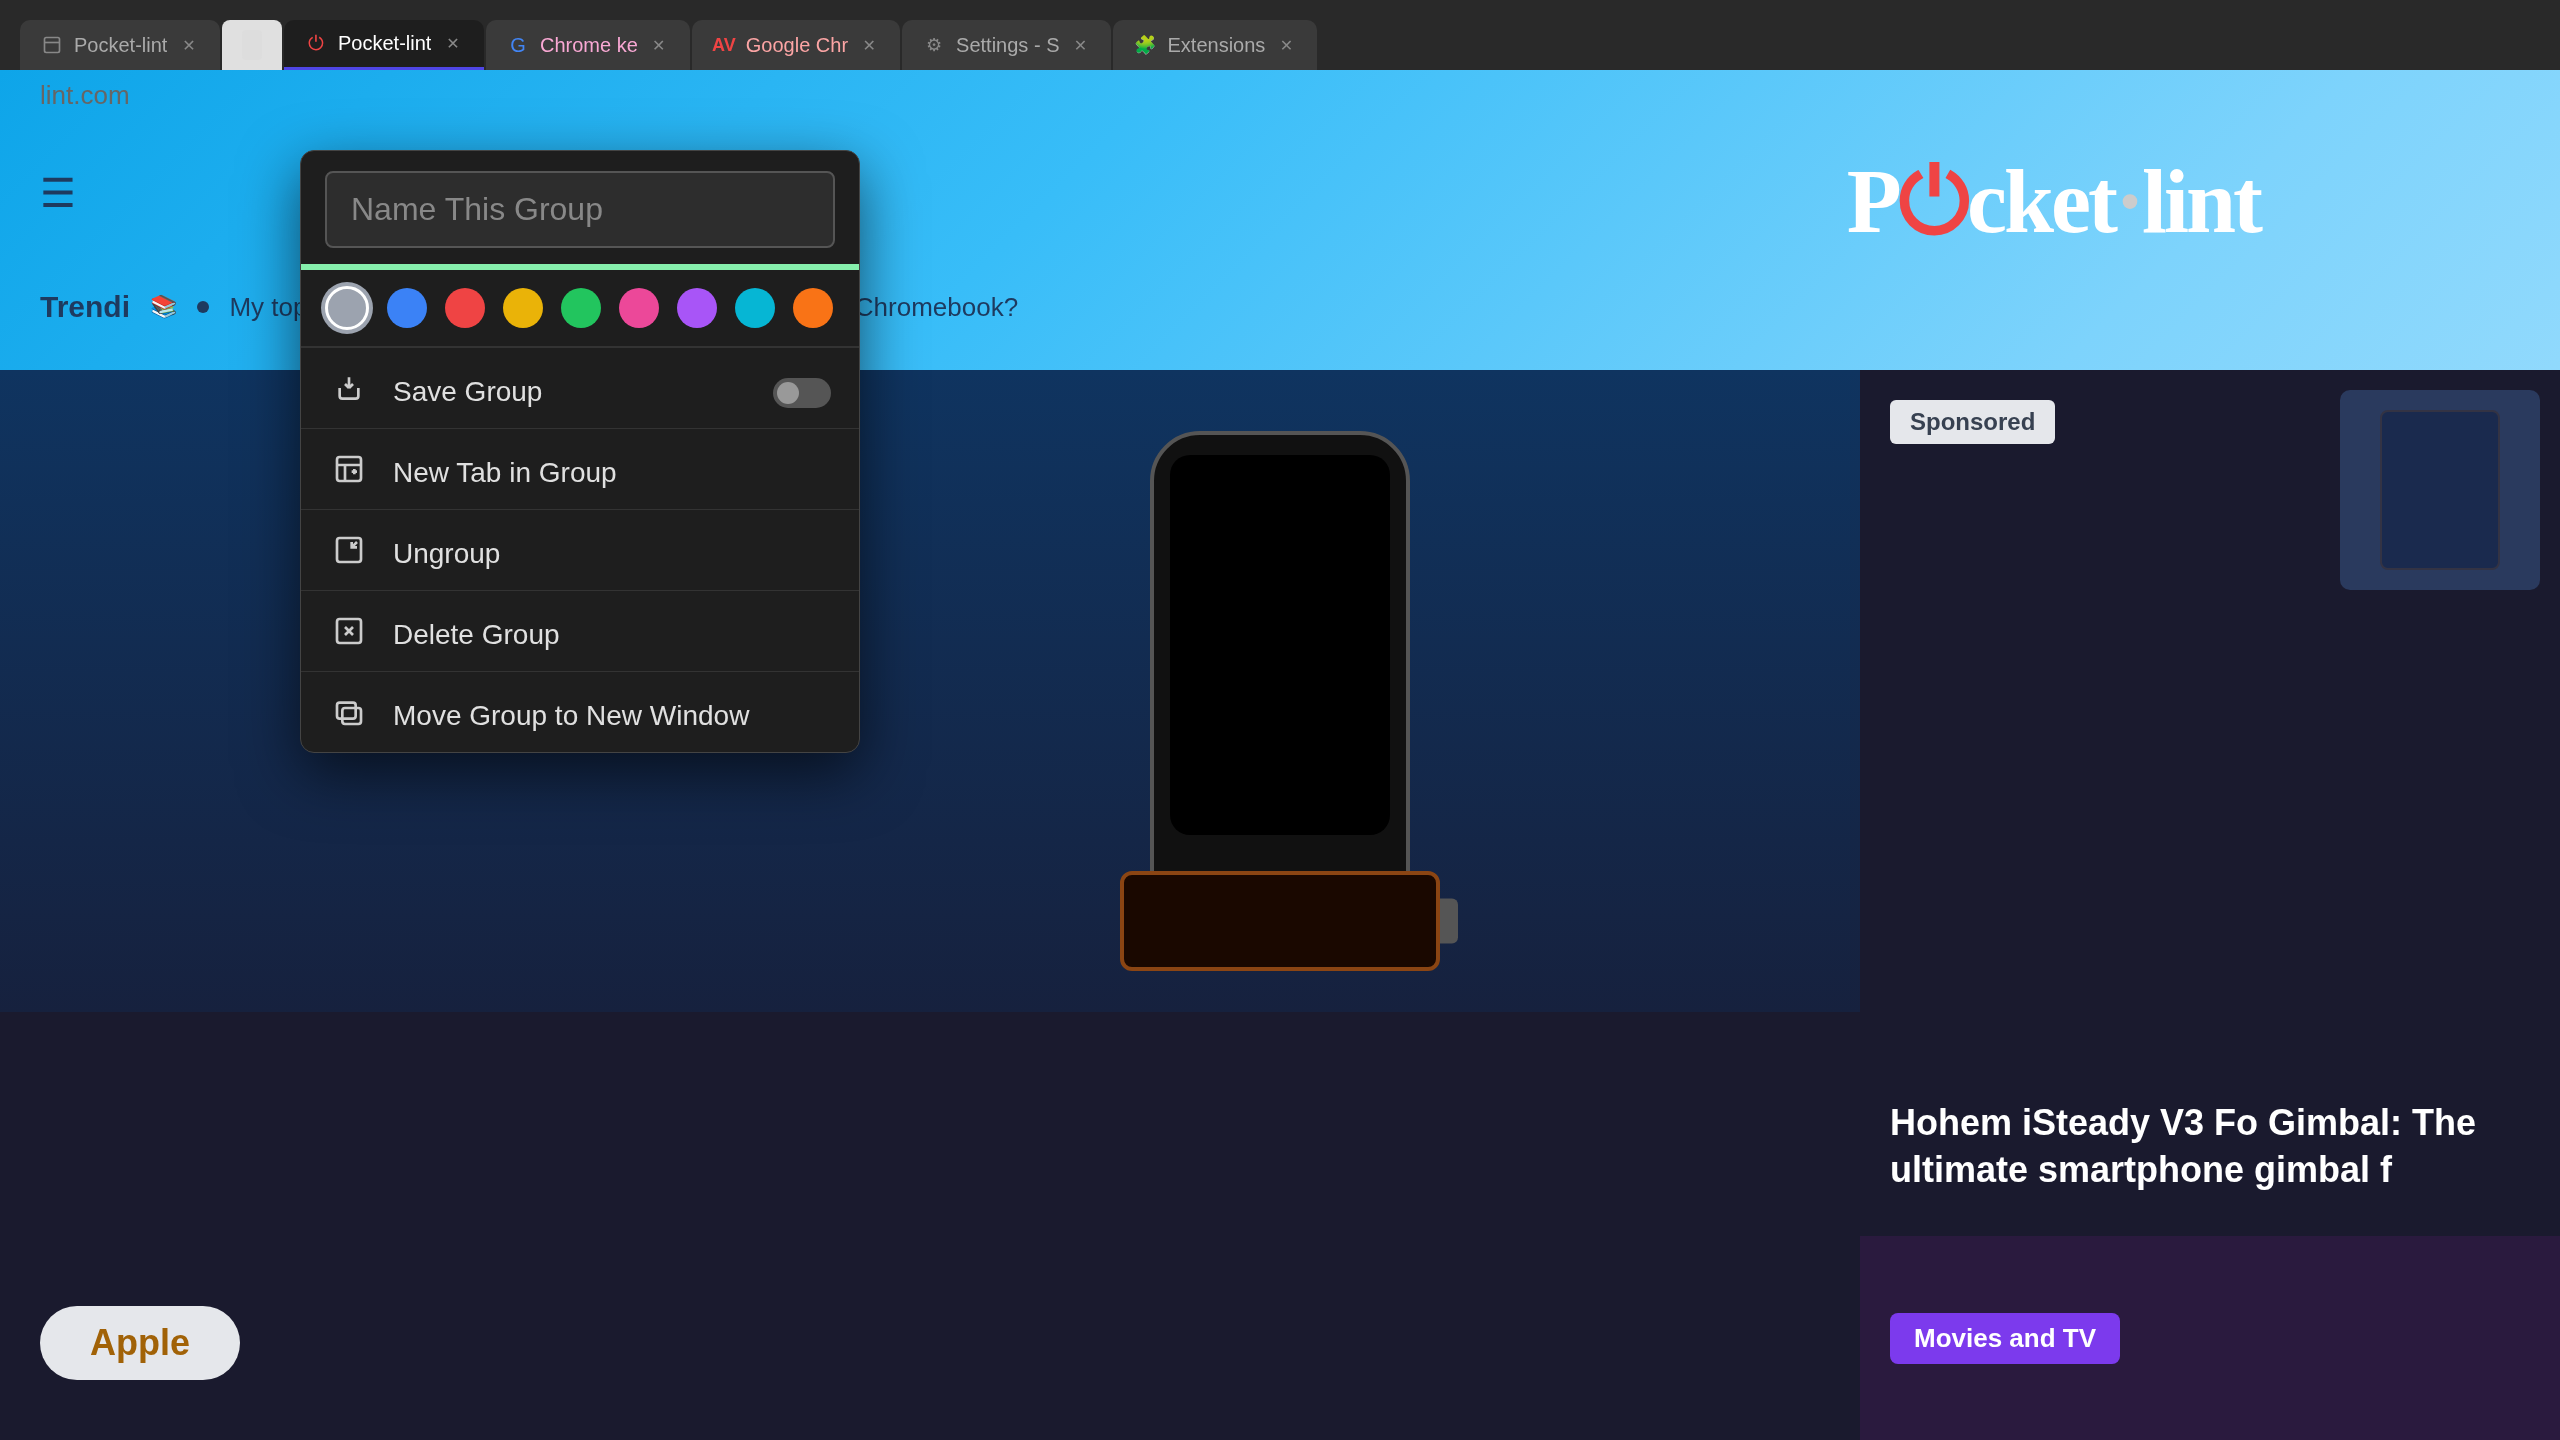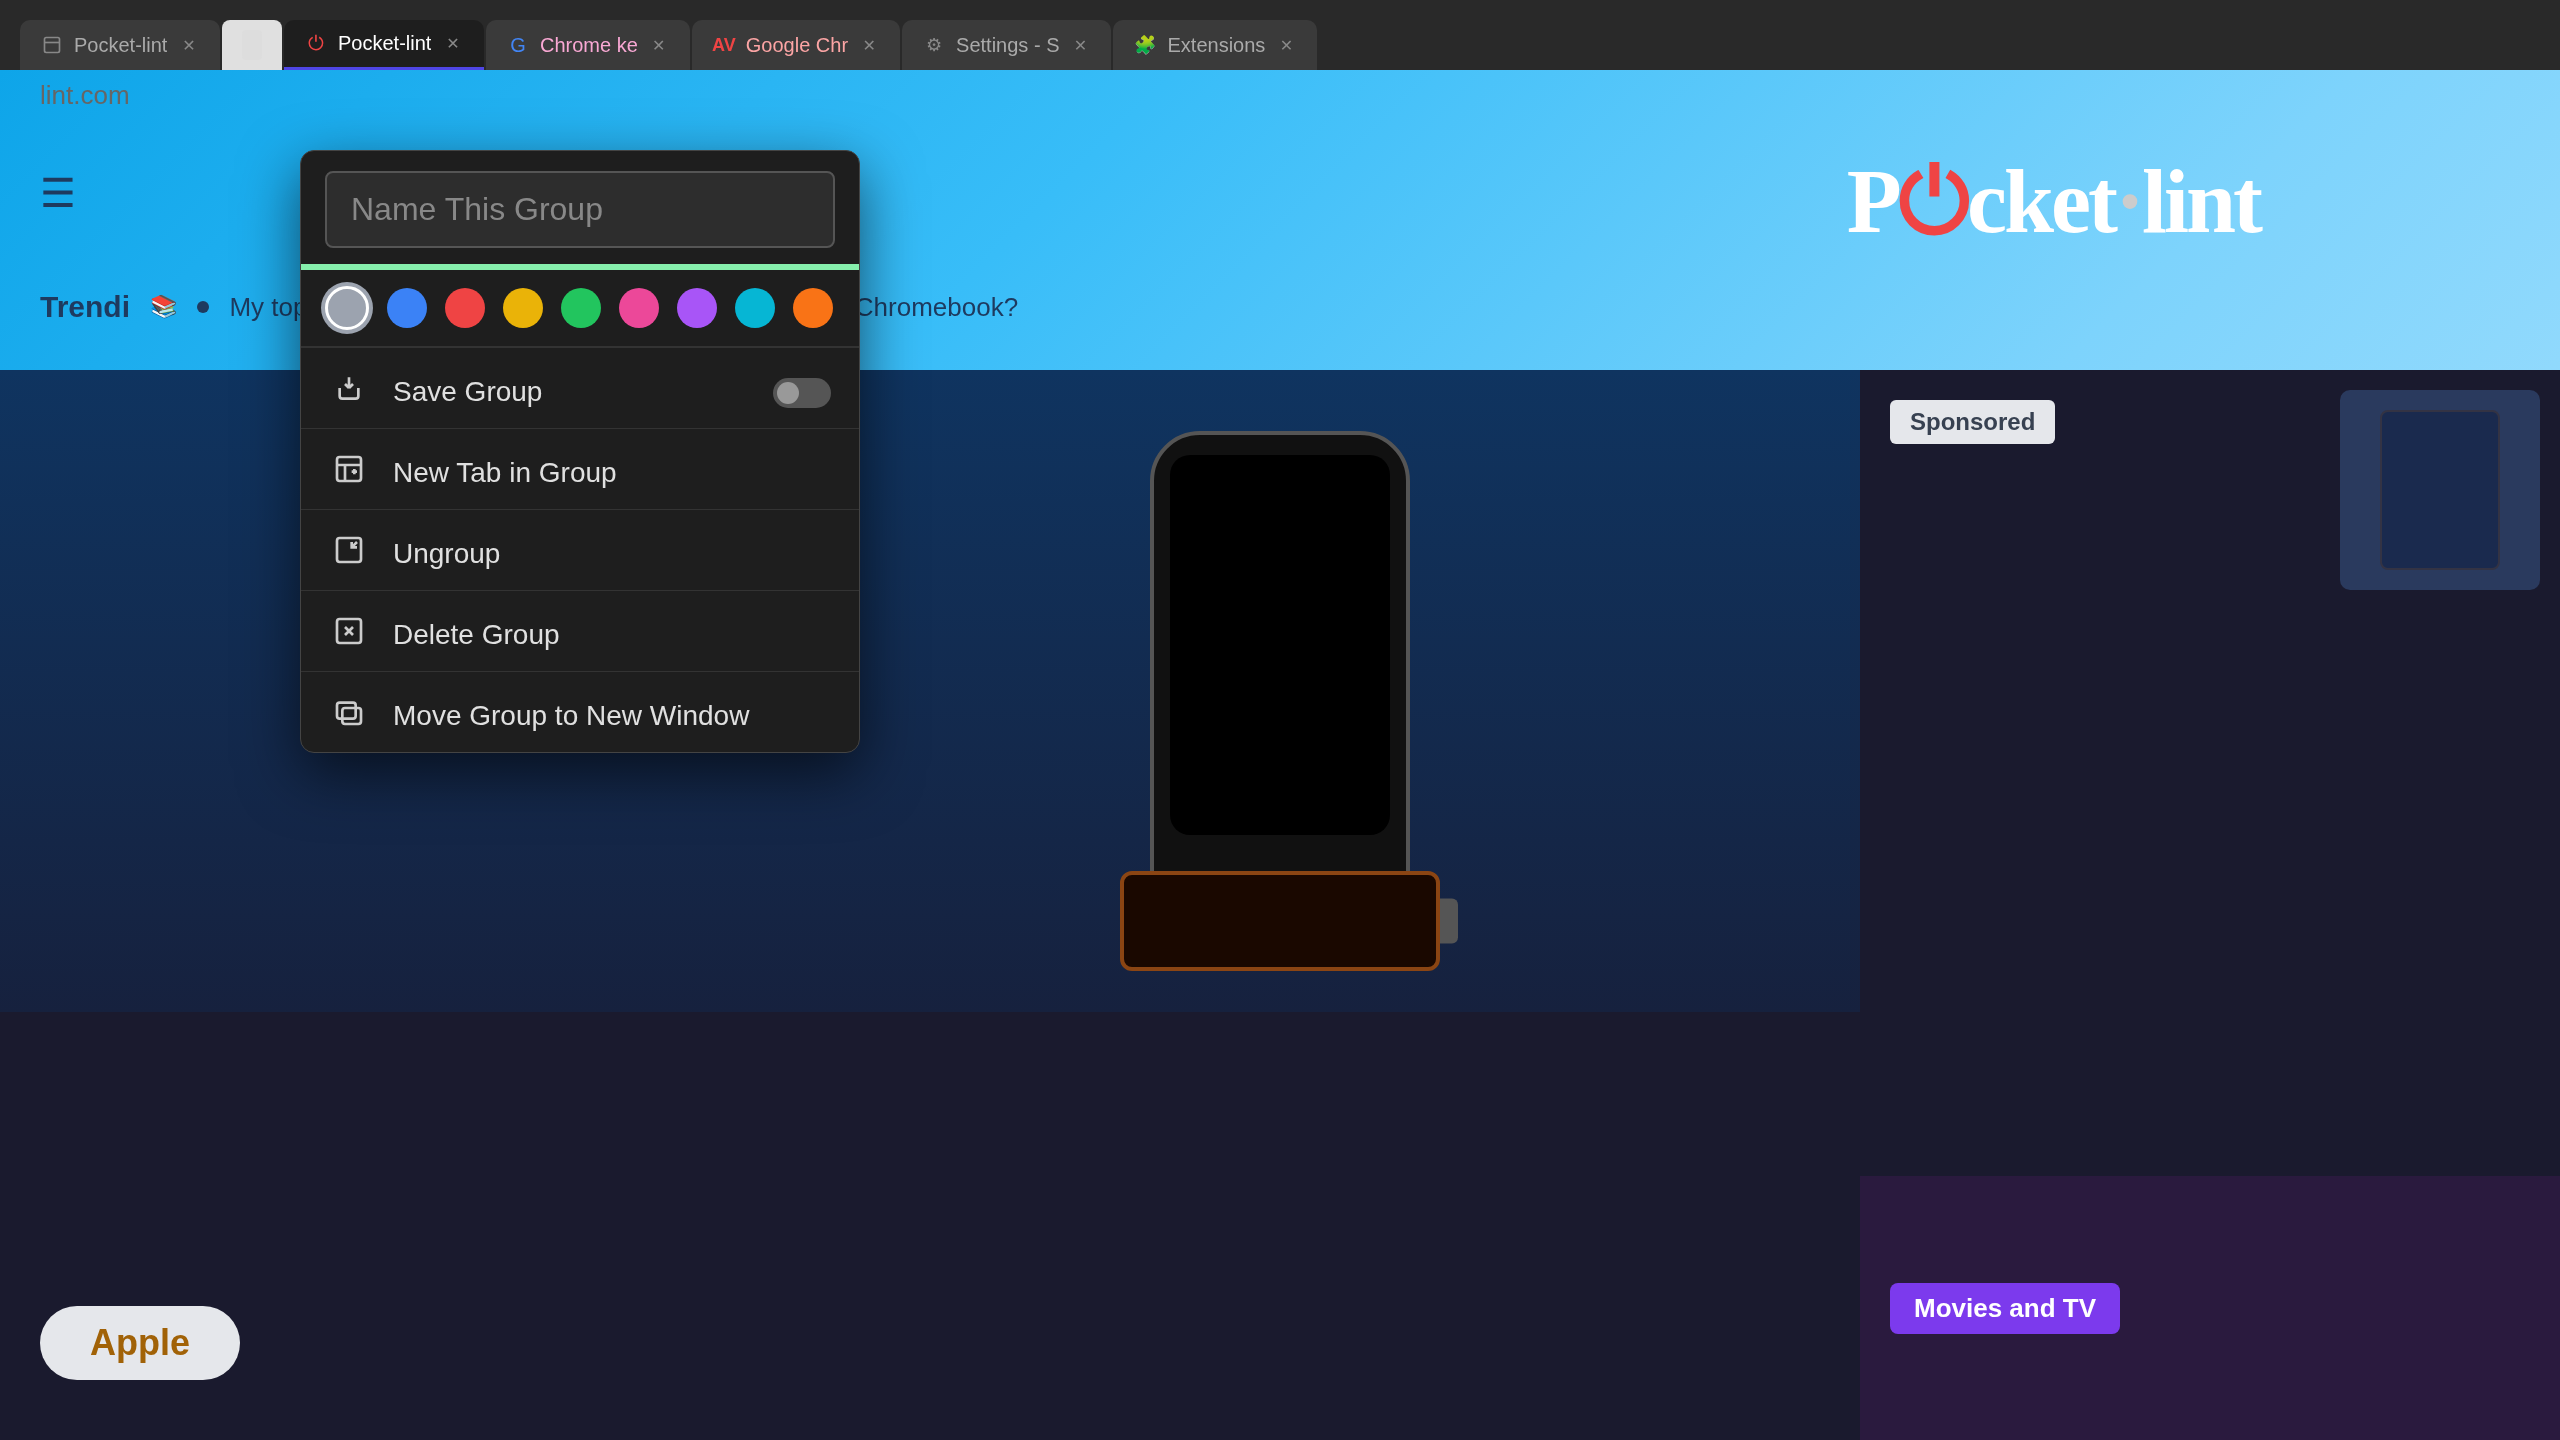--- a/index.html
+++ b/index.html
@@ -204,21 +204,21 @@
       bottom: 30px;
       left: 30px;
       right: 30px;
       color: #fff;
       font-size: 36px;
       font-weight: 800;
       line-height: 1.3;
     }
 
     .right-card-bottom {
-      height: 264px;
+      height: 204px;
       background: #2a1a3e;
       position: relative;
       display: flex;
       align-items: center;
       padding: 30px;
     }
 
     .movies-badge {
       background: #7c3aed;
       color: #fff;
@@ -469,20 +469,23 @@
     </div>
   </div>
 
   <div class="right-area">
     <div class="right-card-top">
       <div class="sponsored-badge">Sponsored</div>
 
       <div class="gimbal-image">
         <div style="width:120px;height:160px;background:#1a2a4e;border-radius:8px;border:2px solid #334;"></div>
       </div>
+      <div class="gimbal-title">
+        <span>Hohem iSteady V3 Fo Gimbal: The ultimate smartphone gimbal f</span>
+      </div>
     </div>
     <div class="right-card-bottom">
       <div class="movies-badge">Movies and TV</div>
     </div>
   </div>
 
   <div class="apple-button">
     <span>Apple</span>
   </div>
 

